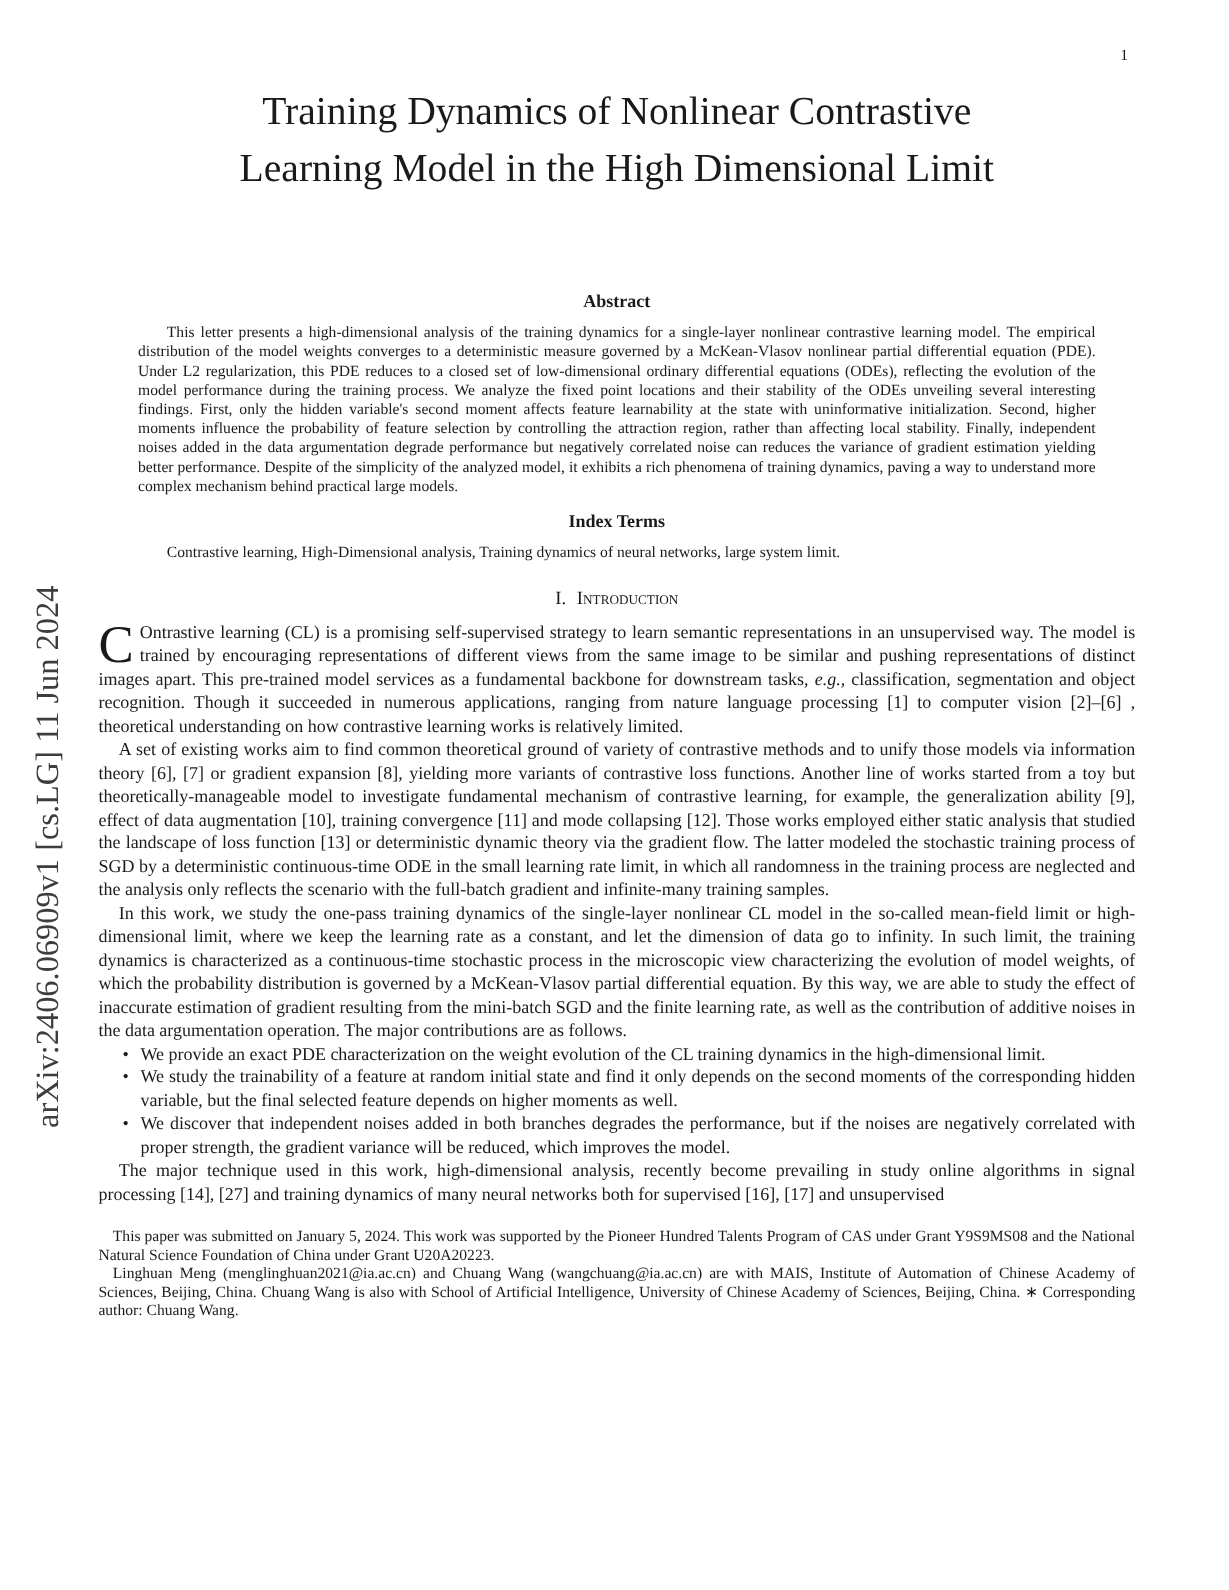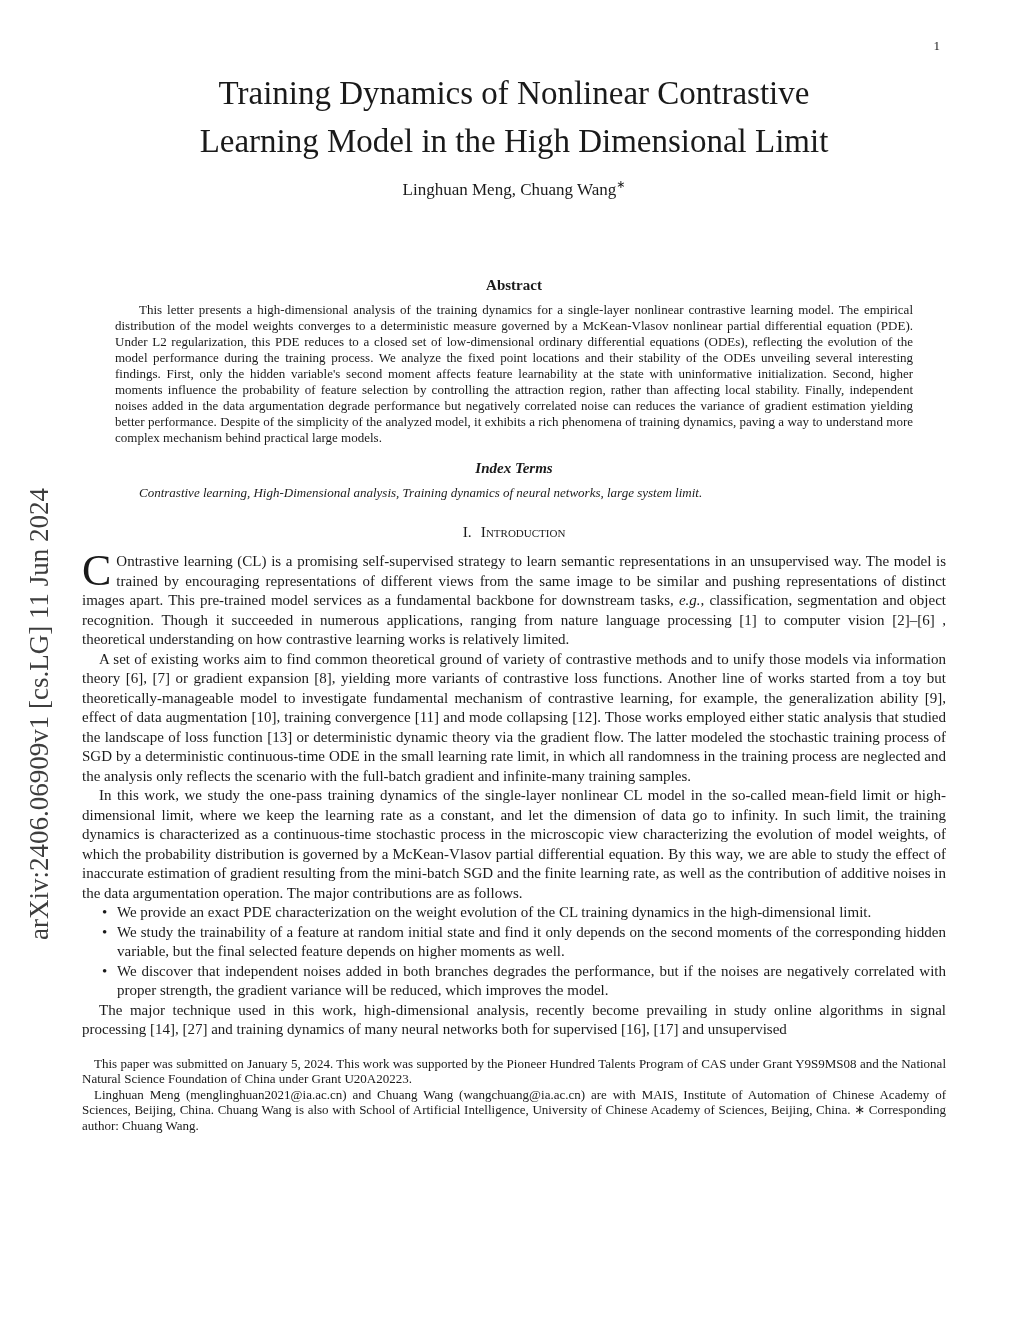--- a/index.html
+++ b/index.html
@@ -42,21 +42,21 @@
     font-weight: normal;
     line-height: 1.45;
   }
   .authors {
     text-align: center;
     font-size: 17px;
     margin-top: 12px;
   }
   .authors sup { font-size: 11px; vertical-align: super; }
   .abstract-wrap { margin: 78px 33px 0 33px; }
-  .index-wrap { margin: 14px 33px 0 33px; font-style: italic; }
+  .index-wrap { margin: 14px 33px 0 33px; }
   .center-heading {
     text-align: center;
     font-weight: bold;
     font-size: 15px;
     margin-bottom: 8px;
   }
   .small-text {
     font-size: 13px;
     line-height: 16px;
     text-align: justify;
@@ -113,23 +113,20 @@
 
 <div class="arxiv-strip">arXiv:2406.06909v1 [cs.LG] 11 Jun 2024</div>
 
 <div class="content">
 
   <h1 class="title">
     <span>Training Dynamics of Nonlinear Contrastive</span><br>
     <span>Learning Model in the High Dimensional Limit</span>
   </h1>
 
-  <div class="authors">
-    <span>Linghuan Meng, Chuang Wang</span><sup>∗</sup>
-  </div>
 
   <div class="abstract-wrap">
     <div class="center-heading">Abstract</div>
     <p class="small-text indent">This letter presents a high-dimensional analysis of the training dynamics for a single-layer nonlinear contrastive learning model. The empirical distribution of the model weights converges to a deterministic measure governed by a McKean-Vlasov nonlinear partial differential equation (PDE). Under L2 regularization, this PDE reduces to a closed set of low-dimensional ordinary differential equations (ODEs), reflecting the evolution of the model performance during the training process. We analyze the fixed point locations and their stability of the ODEs unveiling several interesting findings. First, only the hidden variable's second moment affects feature learnability at the state with uninformative initialization. Second, higher moments influence the probability of feature selection by controlling the attraction region, rather than affecting local stability. Finally, independent noises added in the data argumentation degrade performance but negatively correlated noise can reduces the variance of gradient estimation yielding better performance. Despite of the simplicity of the analyzed model, it exhibits a rich phenomena of training dynamics, paving a way to understand more complex mechanism behind practical large models.</p>
   </div>
 
   <div class="index-wrap">
     <div class="center-heading">Index Terms</div>
     <p class="small-text indent">Contrastive learning, High-Dimensional analysis, Training dynamics of neural networks, large system limit.</p>
   </div>

